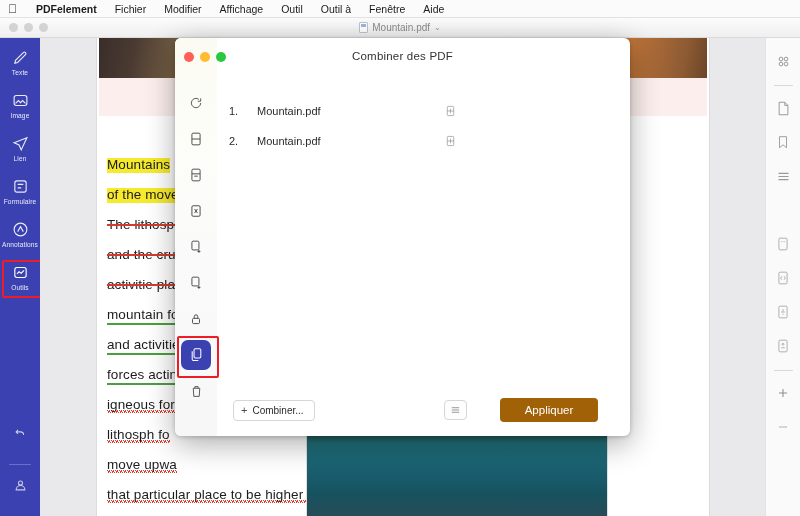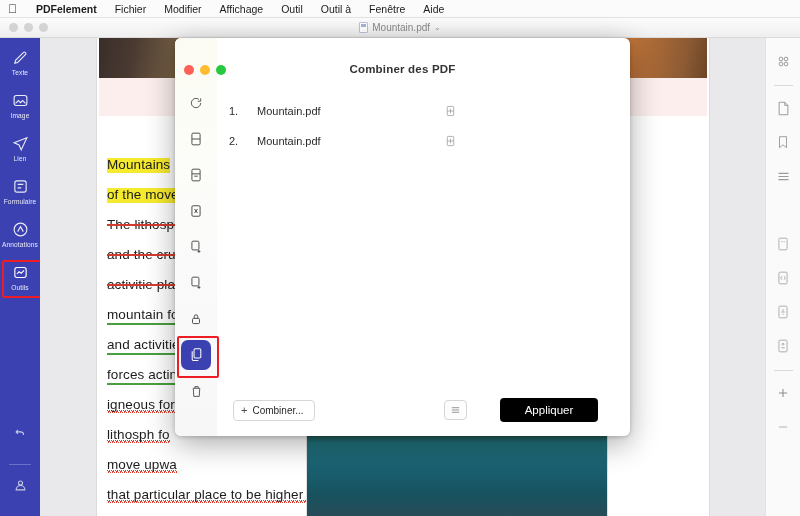--- a/index.html
+++ b/index.html
@@ -137,22 +137,22 @@
   .rb-gap { height: 34px; }
 
   
   .dialog {
     position: absolute; left: 175px; top: 38px; width: 455px; height: 398px;
     background: #ffffff; border-radius: 6px;
     box-shadow: 0 8px 30px rgba(0,0,0,.33), 0 1px 4px rgba(0,0,0,.2);
     overflow: hidden;
   }
   .dlg-head {
-    position: absolute; left: 0; top: 17px; width: 455px; height: 30px;
-    display: flex; align-items: center; font-weight: bold;
+    position: absolute; left: 0; top: 4px; width: 455px; height: 30px;
+    display: flex; align-items: center;
   }
   .dlg-lights { display: flex; gap: 6px; padding-left: 9px; z-index: 3; }
   .dl { width: 10px; height: 10px; border-radius: 50%; }
   .dl.r { background: #ff5f57; }
   .dl.y { background: #febc2e; }
   .dl.g { background: #28c840; }
   .dlg-title {
     position: absolute; left: 0; right: 0; top: 8px; text-align: center;
     font-size: 11.5px; color: #333; letter-spacing: .2px;
   }
@@ -189,21 +189,21 @@
     font-size: 10px; color: #2b2b2b; display: flex; align-items: center; gap: 5px;
   }
   .add-plus { font-size: 11px; color: #4a4a4a; line-height: 1; }
   .foot-spacer { flex: 1; }
   .list-btn {
     width: 23px; height: 20px; border: 1px solid #d6d6d6; border-radius: 4px;
     background: #fdfdfd; display: flex; align-items: center; justify-content: center;
   }
   .apply-btn {
     width: 98px; height: 24px; margin-left: 33px; margin-right: 32px;
-    background: #000000; border-radius: 4px; color: #fff; font-size: 11.5px;
+    background: #a16207; border-radius: 4px; color: #fff; font-size: 11.5px;
     display: flex; align-items: center; justify-content: center;
   }
 </style>
 </head>
 <body>
 
 <div id="root">
 
   <div class="menubar">
     <div class="apple-logo"></div>

